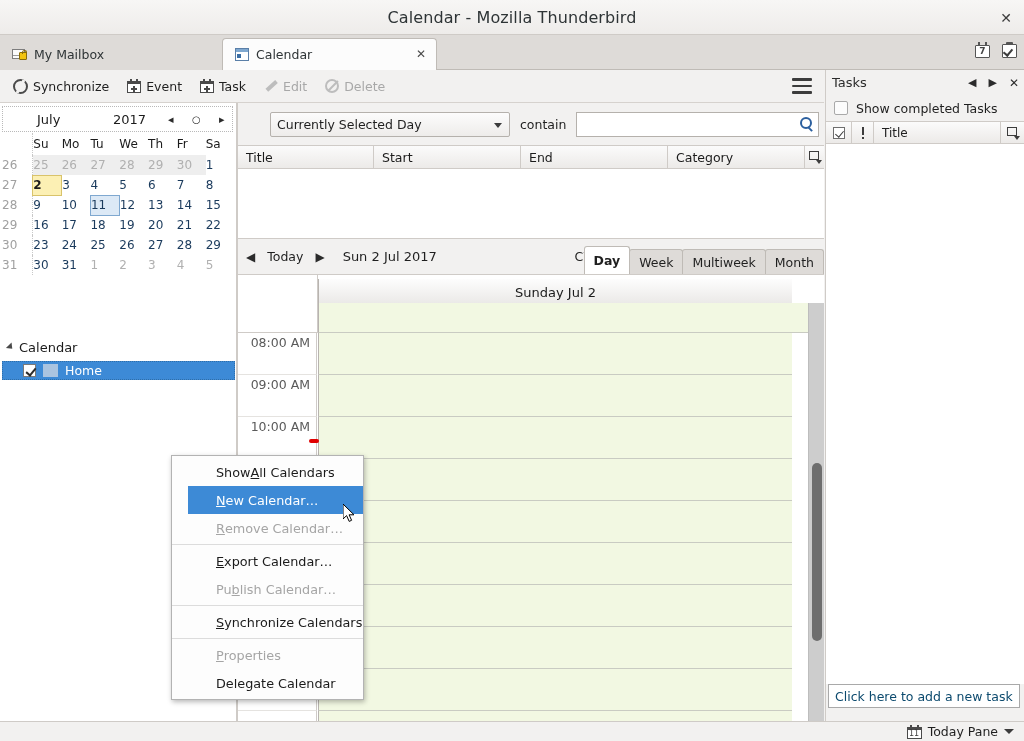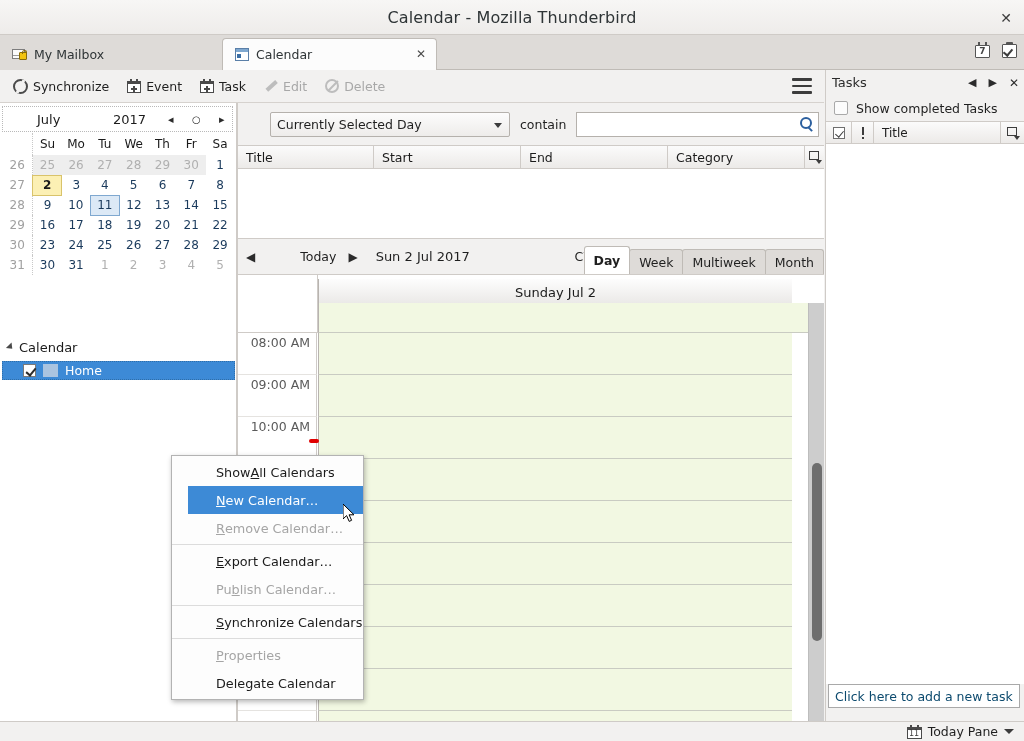--- a/index.html
+++ b/index.html
@@ -172,21 +172,21 @@
     display: flex; align-items: center;
   }
   #mc-month { position:absolute; left: 34px; font-size: 13px; color:#1b1b1b; }
   #mc-year  { position:absolute; left: 110px; font-size: 13px; color:#1b1b1b; }
   .mc-nav { position:absolute; font-size: 11px; color:#2b2b2b; }
   #mc-prev { left: 165px; } #mc-today { left: 189px; font-size:10px;} #mc-next { left: 216px; }
 
   #minical { position: absolute; left: 2px; top: 30px; width: 233px; }
   #minical table { border-collapse: collapse; width: 233px; }
   #minical th, #minical td {
-    width: 28px; height: 20px; text-align: center; font-size: 12px;
+    width: 28px; height: 20px; text-align: left; font-size: 12px;
     color: #1a3a5c; font-weight: normal; padding:0;
   }
   #minical th { color: #1a1a1a; font-size: 12px; height: 22px; }
   #minical th.wk, #minical td.wk { width: 30px; color:#a0a0a0; font-size:12px; border-right:1px dotted #c8c8c8; }
   #minical td.other { color: #b0b0b0; background: #eeeeee; }
   #minical td.othbare { color: #b0b0b0; }
   #minical td.sel {
     background: #fcf0b4; border: 1px solid #d9c36a; font-weight: bold; color: #1a1a1a;
   }
   #minical td.today {
@@ -265,21 +265,21 @@
   .ico-colpicker .cv { position:absolute; right:-1px; bottom:-1px; width:0;height:0;
       border-left:3px solid transparent;border-right:3px solid transparent;border-top:4px solid #3c3c3c; }
 
   
   #dayview-nav {
     position: absolute; left: 238px; top: 238px; width: 586px; height: 36px;
     background: #f2f1f0; border-top:1px solid #cfcbc7;
     display: flex; align-items: center; gap: 0;
   }
   .nav-arrow { padding: 0 8px; font-size: 12px; color: #2b2b2b; }
-  #nav-today { font-size: 12.5px; color:#1f1f1f; padding: 0 4px; margin-left: 33px; }
+  #nav-today { font-size: 12.5px; color:#1f1f1f; padding: 0 4px; }
   #nav-datelabel { font-size: 13px; color:#1f1f1f; margin-left: 10px; }
   #nav-cw { position:absolute; right: 205px; font-size: 12.5px; color:#1f1f1f; }
   #view-tabs { position:absolute; right: 0px; bottom: 0; display:flex; align-items:flex-end; height: 28px; }
   .vtab {
     height: 25px; padding: 0 9px; display:flex;align-items:center;
     font-size:12.5px; color:#1f1f1f;
     background: #dedbd8; border:1px solid #bfbbb6; border-bottom:none;
     border-top-left-radius:3px; border-top-right-radius:3px; margin-left:-1px;
   }
   .vtab.active { background:#fff; height:28px; font-weight:bold; }

